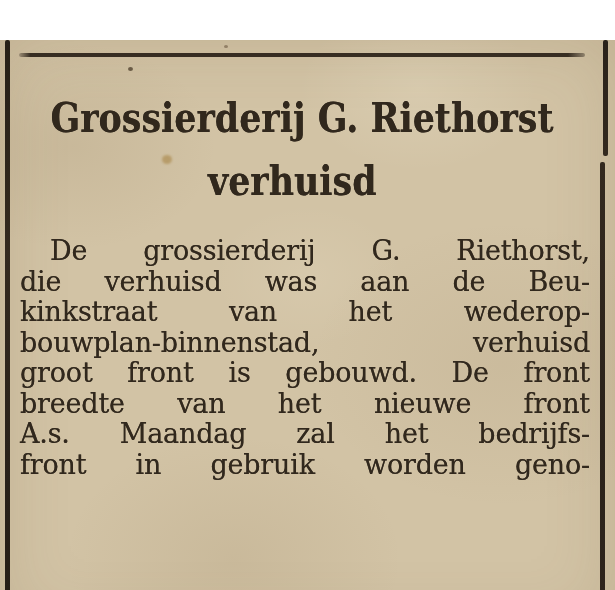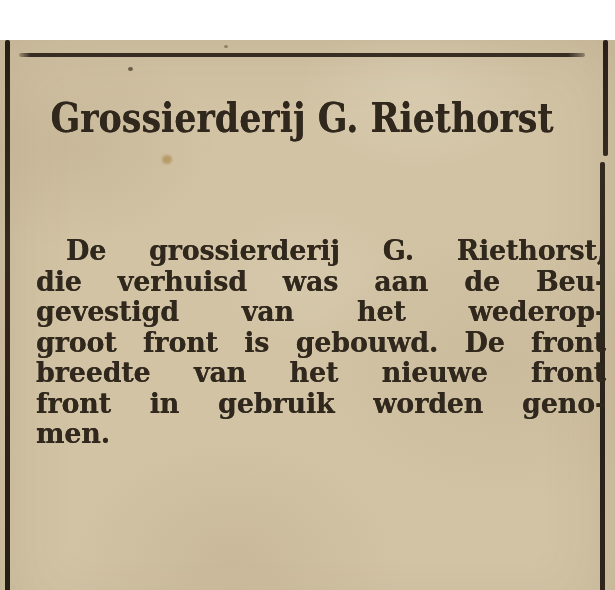--- a/index.html
+++ b/index.html
@@ -57,23 +57,23 @@
   .title-line { display: block; }
   .title-line > span {
     display: inline-block;
     transform: scaleX(0.85);
     transform-origin: center;
     white-space: nowrap;
   }
 
   
   .body-text {
-    position: absolute; left: 36px; top: 196px; width: 570px;
+    position: absolute; left: 20px; top: 196px; width: 570px;
     color: var(--ink, #33291e);
-    font-weight: bold;
+    font-weight: normal;
     font-size: 27px;
     line-height: 30.5px;
     letter-spacing: -0.2px;
     text-shadow: 0 0 0.6px rgba(51,41,30,0.8);
   }
   .body-line {
     text-align: justify;
     text-align-last: justify;
   }
   .body-line.first { padding-left: 30px; }
@@ -91,30 +91,32 @@
 
 <div class="clip">
 
   <div class="rule-top"></div>
   <div class="border-left"></div>
   <div class="border-right-a"></div>
   <div class="border-right-b"></div>
 
   <div class="title">
     <span class="title-line"><span>Grossierderij G. Riethorst</span></span>
+    <span class="title-line"><span>verhuisd</span></span>
   </div>
 
   <div class="body-text">
     <div class="body-line first">De grossierderij G. Riethorst,</div>
     <div class="body-line">die verhuisd was aan de Beu-</div>
-    <div class="body-line">gevestigd van het wederop-</div>
+    <div class="body-line">kinkstraat van het wederop-</div>
+    <div class="body-line">bouwplan-binnenstad, verhuisd</div>
     <div class="body-line">groot front is gebouwd. De front</div>
     <div class="body-line">breedte van het nieuwe front</div>
+    <div class="body-line">A.s. Maandag zal het bedrijfs-</div>
     <div class="body-line">front in gebruik worden geno-</div>
-    <div class="body-line last">men.</div>
   </div>
 
   <div class="speck speck-1"></div>
   <div class="speck speck-2"></div>
   <div class="speck speck-3"></div>
   <div class="speck speck-4"></div>
 
 </div>
 
 </body></html>

